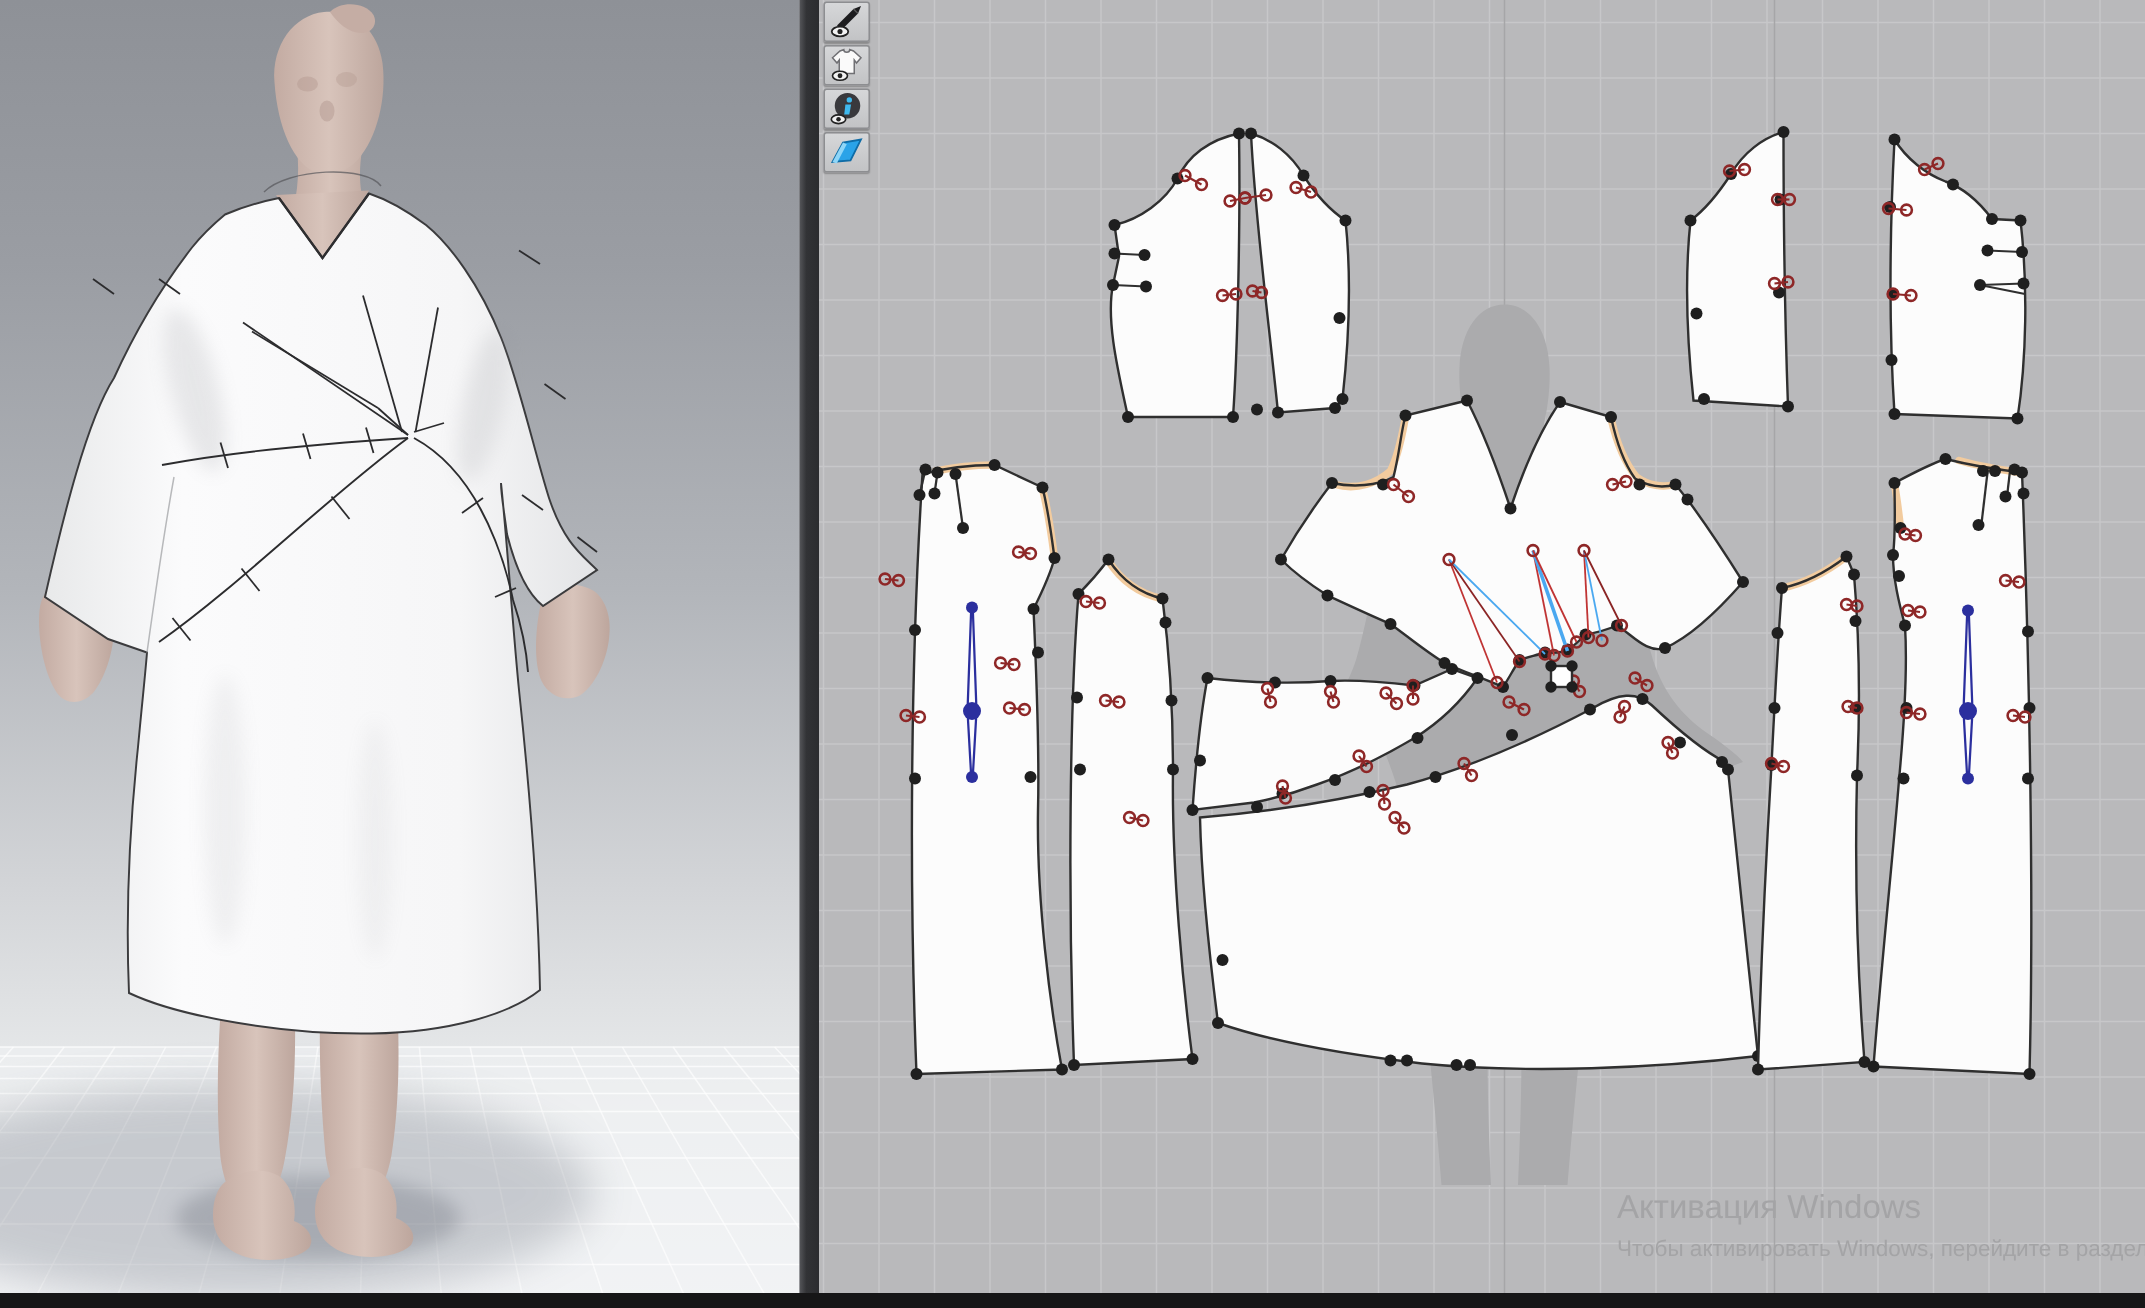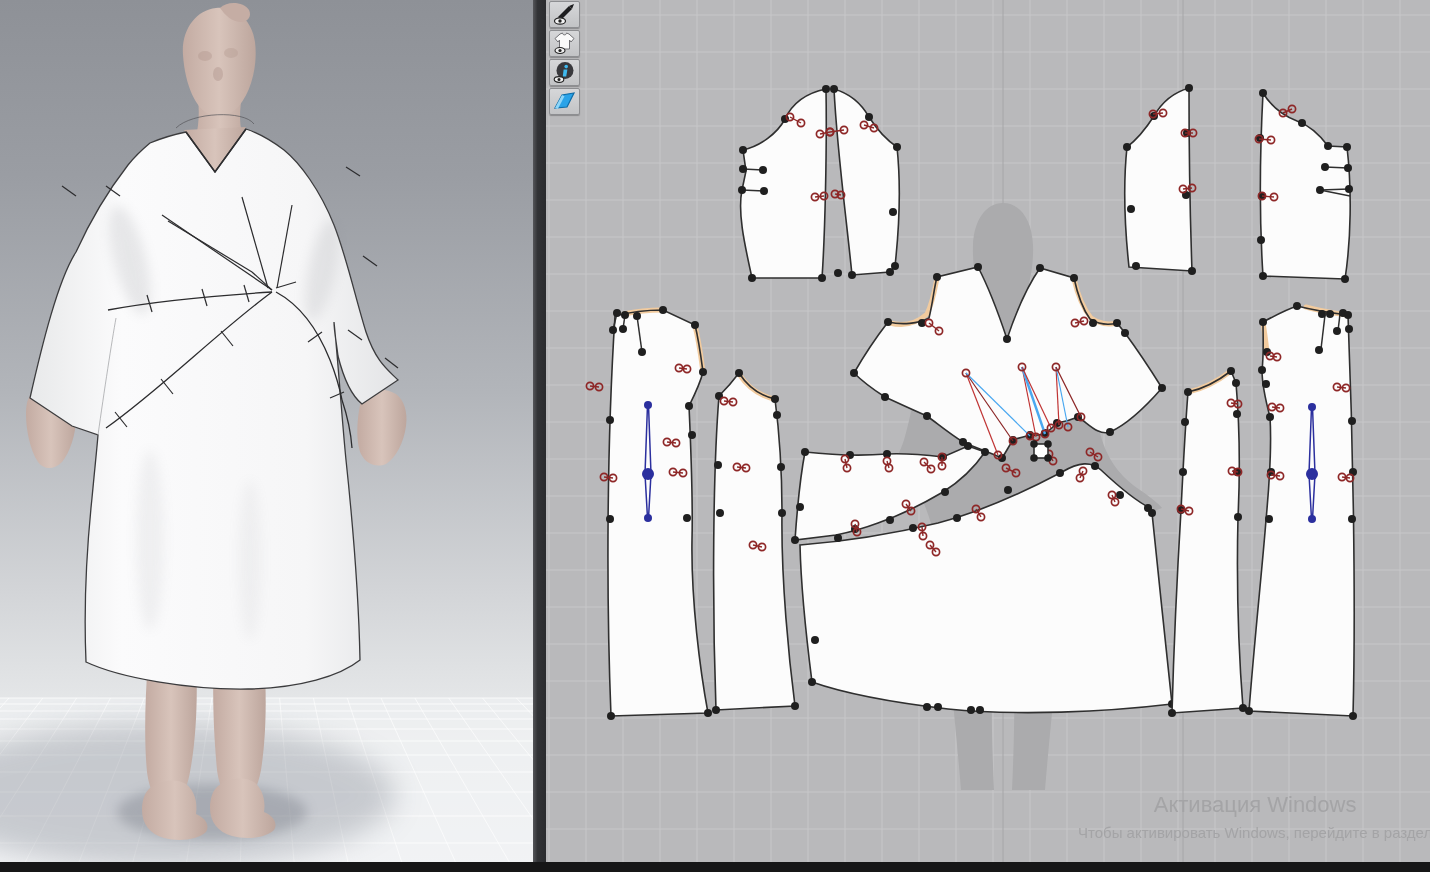--- a/index.html
+++ b/index.html
@@ -1,20 +1,20 @@
 <!DOCTYPE html>
 <html><head>
 <meta charset="utf-8">
 <style>
   html,body{margin:0;padding:0;background:#222;font-family:"Liberation Sans",sans-serif;}
   #stage{position:relative;width:1430px;height:872px;overflow:hidden;background:#b9b9bb;}
   #pane3d{position:absolute;left:0;top:0;width:533px;height:872px;overflow:hidden;
     background:linear-gradient(180deg,#8e9197 0%,#9a9da3 20%,#b2b5ba 45%,#d3d5d8 68%,#ebedee 85%,#f2f3f5 100%);}
   #divider{position:absolute;left:533px;top:0;width:13px;height:872px;background:linear-gradient(90deg,#55565a 0%,#323336 35%,#2b2c2f 100%);}
-  #pane2d{position:absolute;left:546px;top:0;width:884px;height:872px;overflow:hidden;background:#b9b9bb;text-align:center;}
+  #pane2d{position:absolute;left:546px;top:0;width:884px;height:872px;overflow:hidden;background:#b9b9bb;}
   #svg2d,#svg3d{position:absolute;left:0;top:0;}
   #toolbar2d{position:absolute;left:3px;top:1px;display:flex;flex-direction:column;gap:2px;z-index:5;}
   .tool-btn{width:31px;height:27px;box-sizing:border-box;border:1px solid #8d8e91;border-radius:2px;
     background:linear-gradient(180deg,#d6d7d9 0%,#c2c3c5 100%);display:flex;align-items:center;justify-content:center;
     box-shadow:0 1px 1px rgba(0,0,0,0.25);cursor:pointer;}
   .tool-btn svg{display:block;}
   #watermark{position:absolute;left:532px;top:792px;color:#a4a4a6;z-index:6;pointer-events:none;white-space:nowrap;}
   #watermark .wm1{font-size:22px;line-height:26px;}
   #watermark .wm2{font-size:15px;margin-top:6px;}
   #taskbar-strip{position:absolute;left:0;bottom:0;width:1430px;height:10px;background:#161617;z-index:10;}

